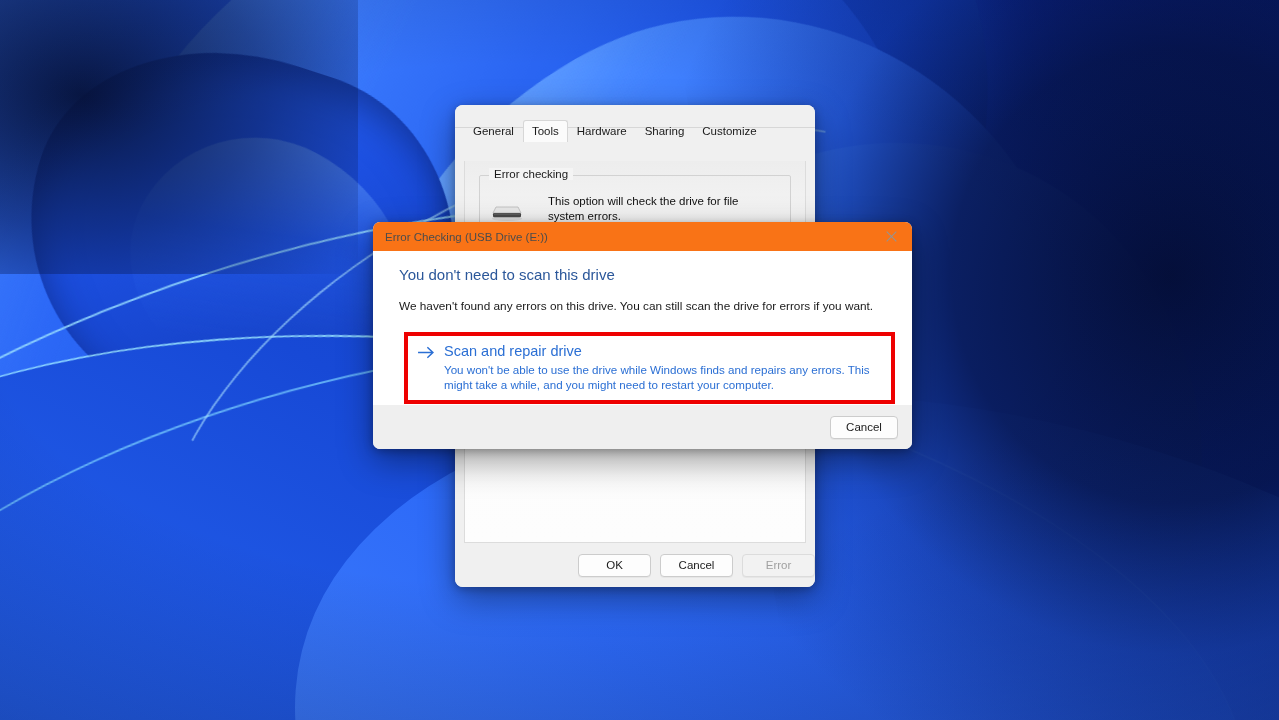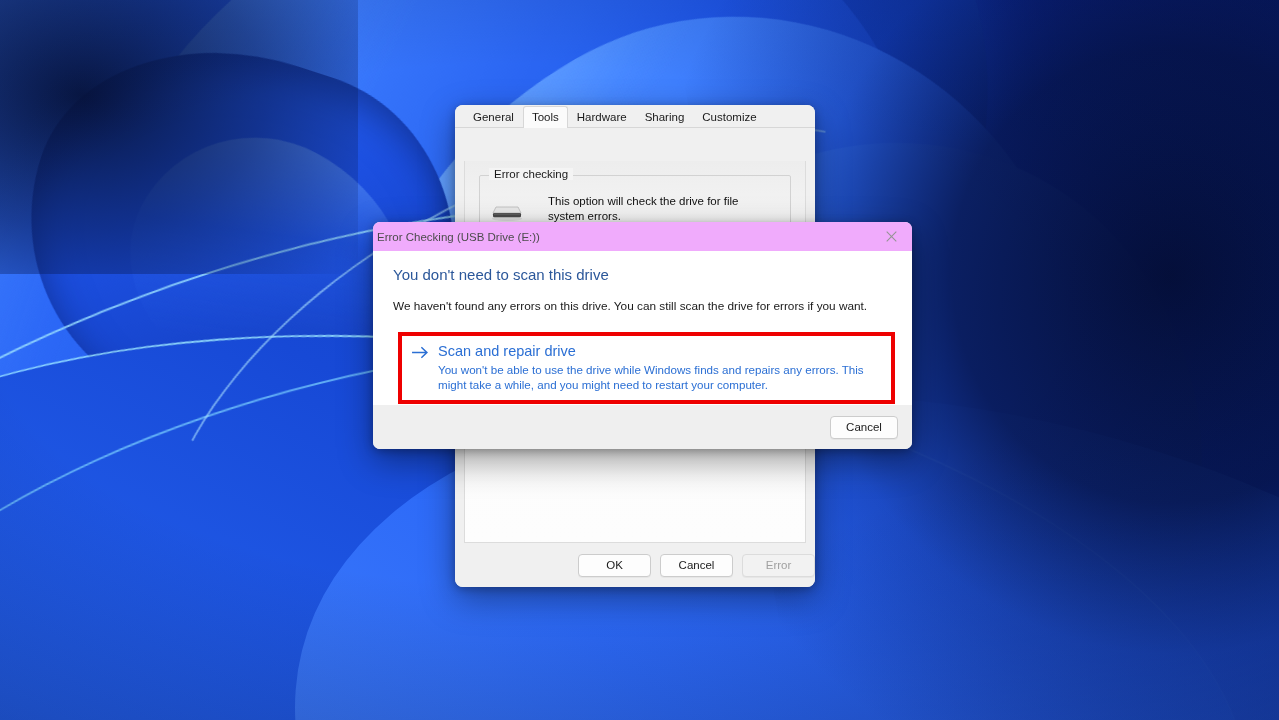--- a/index.html
+++ b/index.html
@@ -223,21 +223,21 @@
     background: #f0f0f0;
   }
   .tab {
     font-size: 11.5px;
     color: #1a1a1a;
     padding: 3px 8px 4px 8px;
     line-height: 14px;
     border: 1px solid transparent;
     border-bottom: none;
     position: relative;
-    top: 1px;
+    top: 15px;
     white-space: nowrap;
   }
   .tab.selected {
     background: #fbfbfb;
     border-color: #d7d7d7;
     border-top-left-radius: 3px;
     border-top-right-radius: 3px;
     z-index: 2;
   }
   #props-body {
@@ -317,33 +317,33 @@
   
   #errcheck-window {
     left: 373px;
     top: 222px;
     width: 539px;
     height: 227px;
     background: #ffffff;
     border-radius: 7px;
   }
   #errcheck-window .titlebar {
-    background: #f0abfc;
-    padding-left: 4px;
+    background: #f97316;
+    padding-left: 12px;
     height: 29px;
     border-bottom: 2px solid #a16207;
   }
   #errcheck-window .close-btn { height: 29px; }
   #errcheck-body {
     position: absolute;
     left: 0; right: 0;
     top: 29px;
     bottom: 44px;
     background: #ffffff;
-    padding: 14px 16px 0 20px;
+    padding: 14px 16px 0 26px;
     box-sizing: border-box;
   }
   #errcheck-heading {
     font-size: 15px;
     color: #2b579a;
     margin: 0 0 14px 0;
     font-weight: normal;
     line-height: 19px;
   }
   #errcheck-subtext {

